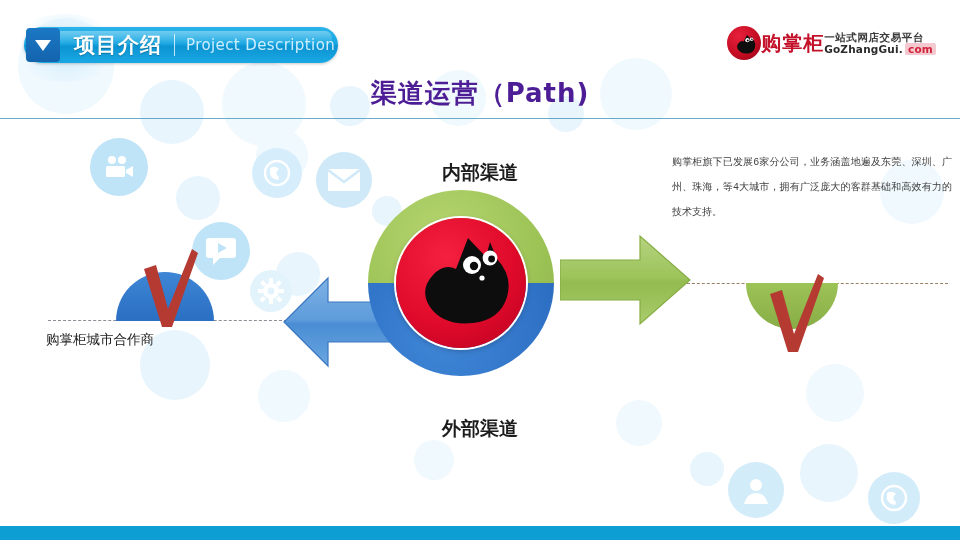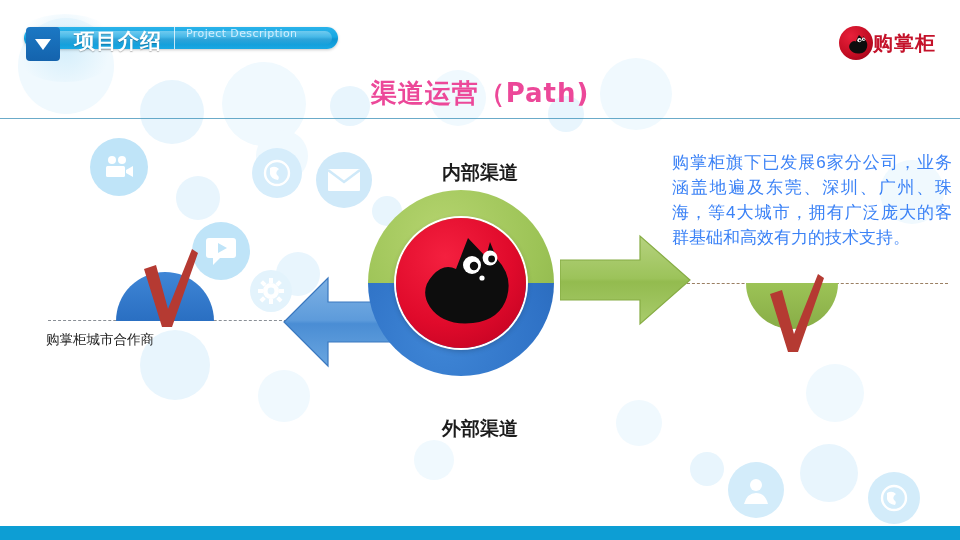--- a/index.html
+++ b/index.html
@@ -14,64 +14,64 @@
   
   .bg-layer{position:absolute;inset:0;pointer-events:none;}
   .bubble{position:absolute;border-radius:50%;background:#d9eefb;}
   .bubble.soft{background:#e8f5fd;}
   .bubble.faint{background:#f0f9fe;}
   .deco-icon{position:absolute;border-radius:50%;display:flex;align-items:center;justify-content:center;}
   .deco-icon svg{display:block;}
 
   
   .header-tab{
-    position:absolute;left:24px;top:27px;width:314px;height:22px;
+    position:absolute;left:24px;top:27px;width:314px;height:36px;
     border-radius:19px;
     background:linear-gradient(180deg,#2ab3ea 0%,#17a7e2 45%,#0c94d2 55%,#1aa9e4 100%);
     box-shadow:0 1px 3px rgba(0,0,0,.22);
-    display:flex;
+    display:flex;align-items:center;
   }
   .header-tab:before{
     content:"";position:absolute;left:6px;top:4px;right:6px;height:14px;
     border-radius:10px;background:linear-gradient(180deg,rgba(255,255,255,.35),rgba(255,255,255,0));
   }
   .tab-square{
     width:34px;height:34px;margin-left:2px;border-radius:4px;
     background:linear-gradient(180deg,#1b78c4 0%,#1463ad 100%);
     display:flex;align-items:center;justify-content:center;flex:0 0 auto;
     position:relative;z-index:2;
   }
   .tri-down{width:0;height:0;border-left:8px solid transparent;border-right:8px solid transparent;border-top:11px solid #fff;}
   .tab-cn{
     color:#ffffff;font-size:21px;font-weight:bold;margin-left:14px;letter-spacing:1px;
     text-shadow:0 1px 1px rgba(0,0,0,.25);position:relative;z-index:2;
     font-family:"DejaVu Sans","Liberation Sans",sans-serif;
   }
   .tab-div{width:1px;height:22px;background:rgba(255,255,255,.75);margin:0 11px 0 12px;position:relative;z-index:2;}
-  .tab-en{color:#cfeeff;font-size:11px;letter-spacing:.4px;position:relative;z-index:2;}
+  .tab-en{color:#cfeeff;font-size:15px;letter-spacing:.4px;position:relative;z-index:2;}
 
   .tab-glow{
     position:absolute;left:10px;top:14px;width:110px;height:68px;border-radius:50%;
     background:radial-gradient(circle,#d4eefb 0%,rgba(212,238,251,0) 70%);
   }
 
   
   .logo{position:absolute;right:24px;top:26px;display:flex;align-items:center;}
   .logo-mark{width:34px;height:34px;border-radius:50%;background:radial-gradient(circle at 35% 30%,#e8203a 0%,#c10c22 60%,#8d0016 100%);position:relative;overflow:hidden;}
   .logo-mark .cat{position:absolute;left:6px;top:6px;width:24px;height:24px;}
   .logo-cn{font-size:20px;font-weight:bold;color:#c4122a;letter-spacing:1px;font-family:"DejaVu Sans","Liberation Sans",sans-serif;}
   .logo-text{display:flex;flex-direction:column;justify-content:center;line-height:1.15;}
   .logo-tag{font-size:10.5px;color:#3b3b3b;letter-spacing:.6px;font-weight:bold;}
   .logo-url{font-size:10.5px;color:#2b2b2b;font-weight:bold;letter-spacing:.2px;}
   .logo-url .dotcom{color:#d2233a;background:#f3c9cf;padding:0 3px;border-radius:2px;margin-left:2px;}
 
   
   .slide-title{
     position:absolute;left:0;right:0;top:76px;text-align:center;
-    font-size:26px;font-weight:bold;color:#ec4899;letter-spacing:1px;
+    font-size:26px;font-weight:bold;color:#4c1d95;letter-spacing:1px;
     font-family:"DejaVu Sans","Liberation Sans",sans-serif;
   }
   .rule{position:absolute;left:0;right:0;top:118px;height:1px;background:#3a8fb7;opacity:.75;}
 
   
   .ring-wrap{position:absolute;left:368px;top:190px;width:186px;height:186px;}
   .ring-top{
     position:absolute;left:0;top:0;width:186px;height:93px;overflow:hidden;
   }
   .ring-top:after{
@@ -122,22 +122,22 @@
 
   
   .lbl{position:absolute;font-weight:bold;color:#1c1c1c;font-family:"DejaVu Sans","Liberation Sans",sans-serif;text-align:center;}
   .lbl-inner{left:0;right:0;top:160px;text-align:center;font-size:19px;}
   .lbl-outer{left:0;right:0;top:416px;text-align:center;font-size:19px;}
   .lbl-partner{left:46px;top:331px;font-size:13.5px;font-weight:normal;color:#1c1c1c;}
 
   
   .para{
     position:absolute;left:672px;top:150px;width:280px;
-    font-size:17px;line-height:25px;color:#3b82f6;
-    font-family:Liberation Sans, sans-serif;
+    font-size:10px;line-height:25px;color:#404040;
+    font-family:Liberation Mono, monospace;
     text-align:justify;
   }
 
   
   .footer-bar{position:absolute;left:0;right:0;bottom:0;height:14px;background:#0d9ed4;}
 </style>
 </head>
 <body>
 
 <div class="slide">
@@ -241,20 +241,26 @@
     <div class="logo-mark">
       <svg class="cat" width="24" height="24" viewBox="0 0 24 24">
         <path d="M14 3 l4 4 l0.6 -3.2 l1.4 3.6 q3.2 3.6 2 8 q-1.4 5.4 -7.4 6 q-6.6 0.6 -9.4 -3.6 q-2.4 -3.8 0.6 -7 q2.4 -2.6 5 -1.4 q1.6 -4 3.2 -6.4 z" fill="#0d0d0d"></path>
         <circle cx="14.4" cy="8.2" r="2.1" fill="#fff"></circle>
           <circle cx="14.8" cy="8.4" r="1" fill="#0d0d0d"></circle>
         <circle cx="18.6" cy="7.2" r="1.7" fill="#fff"></circle>
           <circle cx="18.9" cy="7.4" r="0.8" fill="#0d0d0d"></circle>
       </svg>
     </div>
     <span class="logo-cn">购掌柜</span>
+    <div class="logo-text">
+      <span class="logo-tag">一站式网店交易平台</span>
+      <span class="logo-url">
+        <span>GoZhangGui.</span><span class="dotcom">com</span>
+      </span>
+    </div>
   </div>
 
   <div class="slide-title">渠道运营（Path)</div>
   <div class="rule"></div>
 
   <div class="dash-left"></div>
   <div class="dash-right"></div>
 
   <div class="dome-left"></div>
   <div class="check" style="left:142px;top:247px;">

